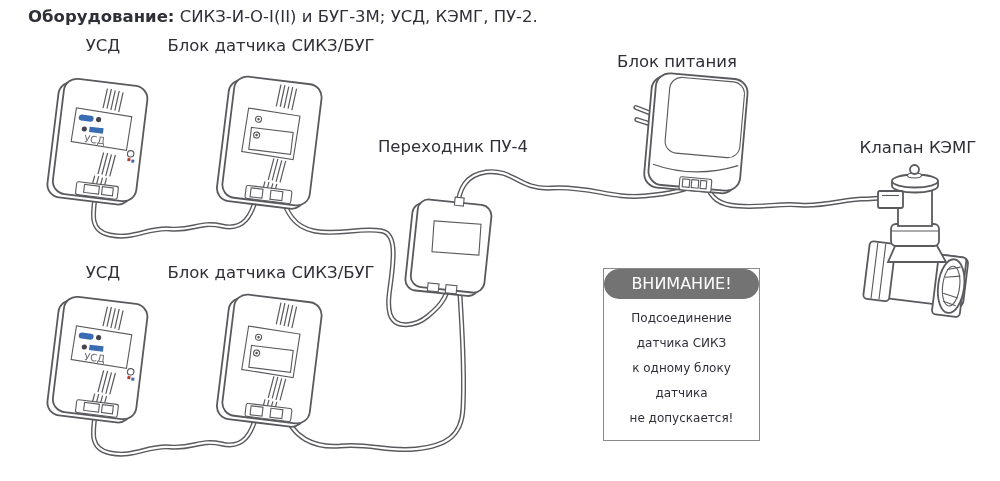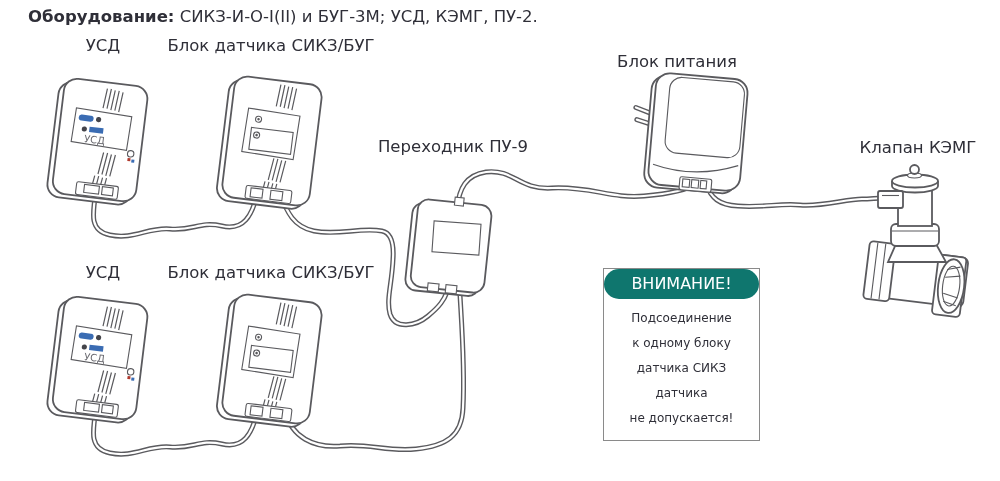--- a/index.html
+++ b/index.html
@@ -14,21 +14,21 @@
   
   .s{fill:#ffffff;stroke:#5a5a5e;stroke-width:1.8;}
   .tw{fill:#ffffff;stroke:#5a5a5e;stroke-width:1.1;}
   .t{fill:none;stroke:#5a5a5e;stroke-width:1.1;}
   .vent{fill:none;stroke:#5a5a5e;stroke-width:1.2;}
   .co{fill:none;stroke:#5a5a5e;stroke-width:5;stroke-linecap:round;}
   .ci{fill:none;stroke:#ffffff;stroke-width:2.2;stroke-linecap:round;}
   .badge{font-size:10px;fill:#6a6a70;font-family:"DejaVu Sans","Liberation Sans",sans-serif;}
   
   .warn{position:absolute;left:603px;top:268px;width:157px;border:1px solid #8a8a8a;background:#fff;box-sizing:border-box;}
-  .warn-title{background:#0f766e;color:#ffffff;text-align:center;font-size:16px;padding:5px 0 6px;border-radius:15px;}
+  .warn-title{background:#737373;color:#ffffff;text-align:center;font-size:16px;padding:5px 0 6px;border-radius:15px;}
   .warn-body{padding:7px 2px 9px;text-align:center;font-size:12px;line-height:25px;color:#2f2f38;}
 </style>
 </head>
 <body>
 
 <div class="canvas">
 
   <div class="hdr"><span class="b">Оборудование:</span><span> СИКЗ-И-О-I(II) и БУГ-3М; УСД, КЭМГ, ПУ-2.</span></div>
 
   <svg class="diagram" width="1000" height="481" viewBox="0 0 1000 481">
@@ -172,30 +172,30 @@
       <ellipse class="s" cx="915" cy="181" rx="23" ry="6.5"></ellipse>
       <ellipse class="tw" cx="914.5" cy="175.5" rx="7" ry="2.5"></ellipse>
       <circle class="s" cx="914.5" cy="169.5" r="4.5"></circle>
       <rect class="s" x="878" y="191" width="25" height="17" rx="2"></rect>
       <path class="t" d="M882,195.5 L899,195.5"></path>
     </g>
   </svg>
 
   <div class="lbl" style="left:103px;top:36px">УСД</div>
   <div class="lbl" style="left:271px;top:36px">Блок датчика СИКЗ/БУГ</div>
-  <div class="lbl" style="left:453px;top:137px">Переходник ПУ-9</div>
+  <div class="lbl" style="left:453px;top:137px">Переходник ПУ-4</div>
   <div class="lbl" style="left:677px;top:52px">Блок питания</div>
   <div class="lbl" style="left:918px;top:138px">Клапан КЭМГ</div>
   <div class="lbl" style="left:103px;top:263px">УСД</div>
   <div class="lbl" style="left:271px;top:263px">Блок датчика СИКЗ/БУГ</div>
 
   <div class="warn">
     <div class="warn-title">ВНИМАНИЕ!</div>
     <div class="warn-body">
       <div>Подсоединение</div>
+      <div>датчика СИКЗ</div>
       <div>к одному блоку</div>
-      <div>датчика СИКЗ</div>
       <div>датчика</div>
       <div>не допускается!</div>
     </div>
   </div>
 
 </div>
 
 </body></html>

